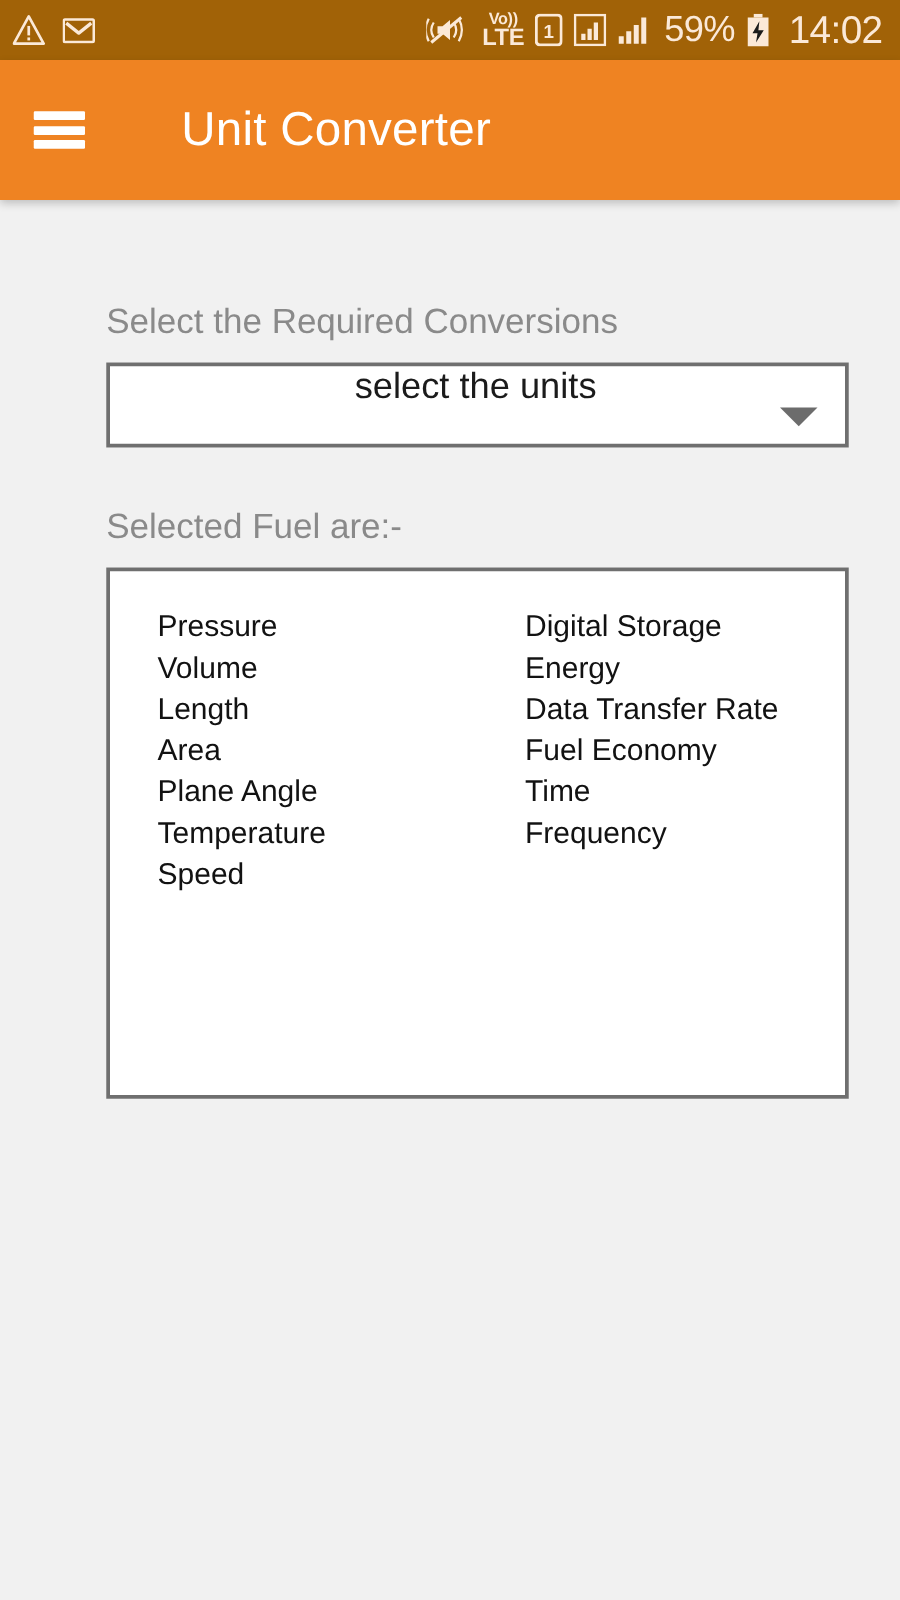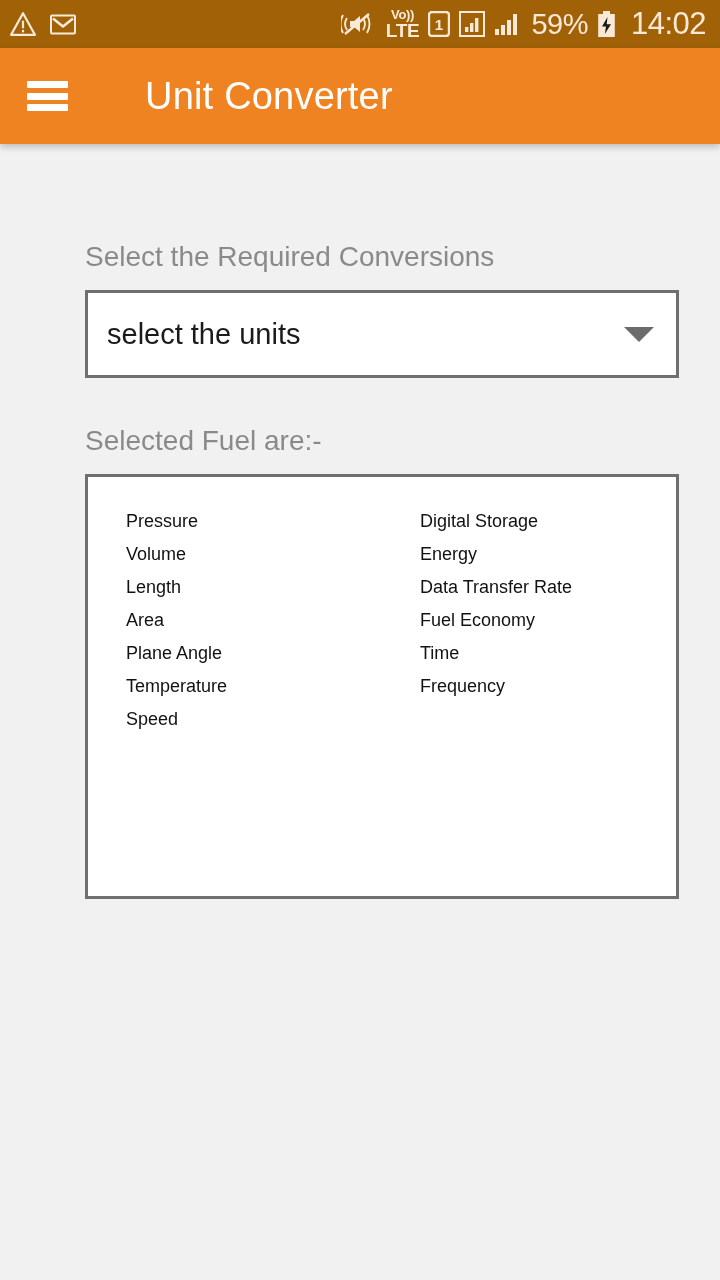--- a/index.html
+++ b/index.html
@@ -41,21 +41,21 @@
     letter-spacing: -0.3px;
   }
   .volte .v2 { font-size: 19px; }
 
   .batt-pct { font-size: 29px; letter-spacing: -0.5px; }
   .clock    { font-size: 31px; letter-spacing: -0.5px; margin-left: 6px; }
 
   
   .app-bar {
     position: absolute; top: 48px; left: 0;
-    width: 720px; height: 96px;
+    width: 720px; height: 112px;
     background: #ef8322;
     display: flex; align-items: center;
     box-shadow: 0 3px 7px rgba(0,0,0,0.22);
     z-index: 5;
   }
   .hamburger {
     width: 41px; height: 30px;
     margin-left: 27px;
     display: flex; flex-direction: column; justify-content: space-between;
   }
@@ -76,25 +76,26 @@
   .field-label {
     color: #8a8a8a;
     font-size: 28px;
     margin-left: 41px;
   }
   .label-conversions { margin-top: 81px; }
   .label-selected    { margin-top: 47px; }
 
   .spinner {
     margin: 17px 41px 0 41px;
-    height: 88px;
+    height: 68px;
     background: #ffffff;
     border: 3px solid #6f6f6f;
     display: flex; align-items: center;
     padding: 0 22px 0 19px;
+    flex-direction: column;
   }
   .spinner-value {
     font-size: 29px;
     color: #1b1b1b;
   }
   .spinner-arrow {
     margin-left: auto;
     width: 0; height: 0;
     border-left: 15px solid transparent;
     border-right: 15px solid transparent;
@@ -106,21 +107,21 @@
     height: 425px;
     background: #ffffff;
     border: 3px solid #6f6f6f;
     display: flex;
     padding-top: 28px;
   }
   .units-col { padding-left: 38px; }
   .units-col.right { padding-left: 38px; width: 300px; }
   .units-col.left  { width: 300px; }
   .unit-item {
-    font-size: 18px;
+    font-size: 24px;
     line-height: 33px;
     color: #121212;
     white-space: nowrap;
   }
 </style>
 </head>
 <body>
 
 <div class="status-bar">
   <div class="status-left">

